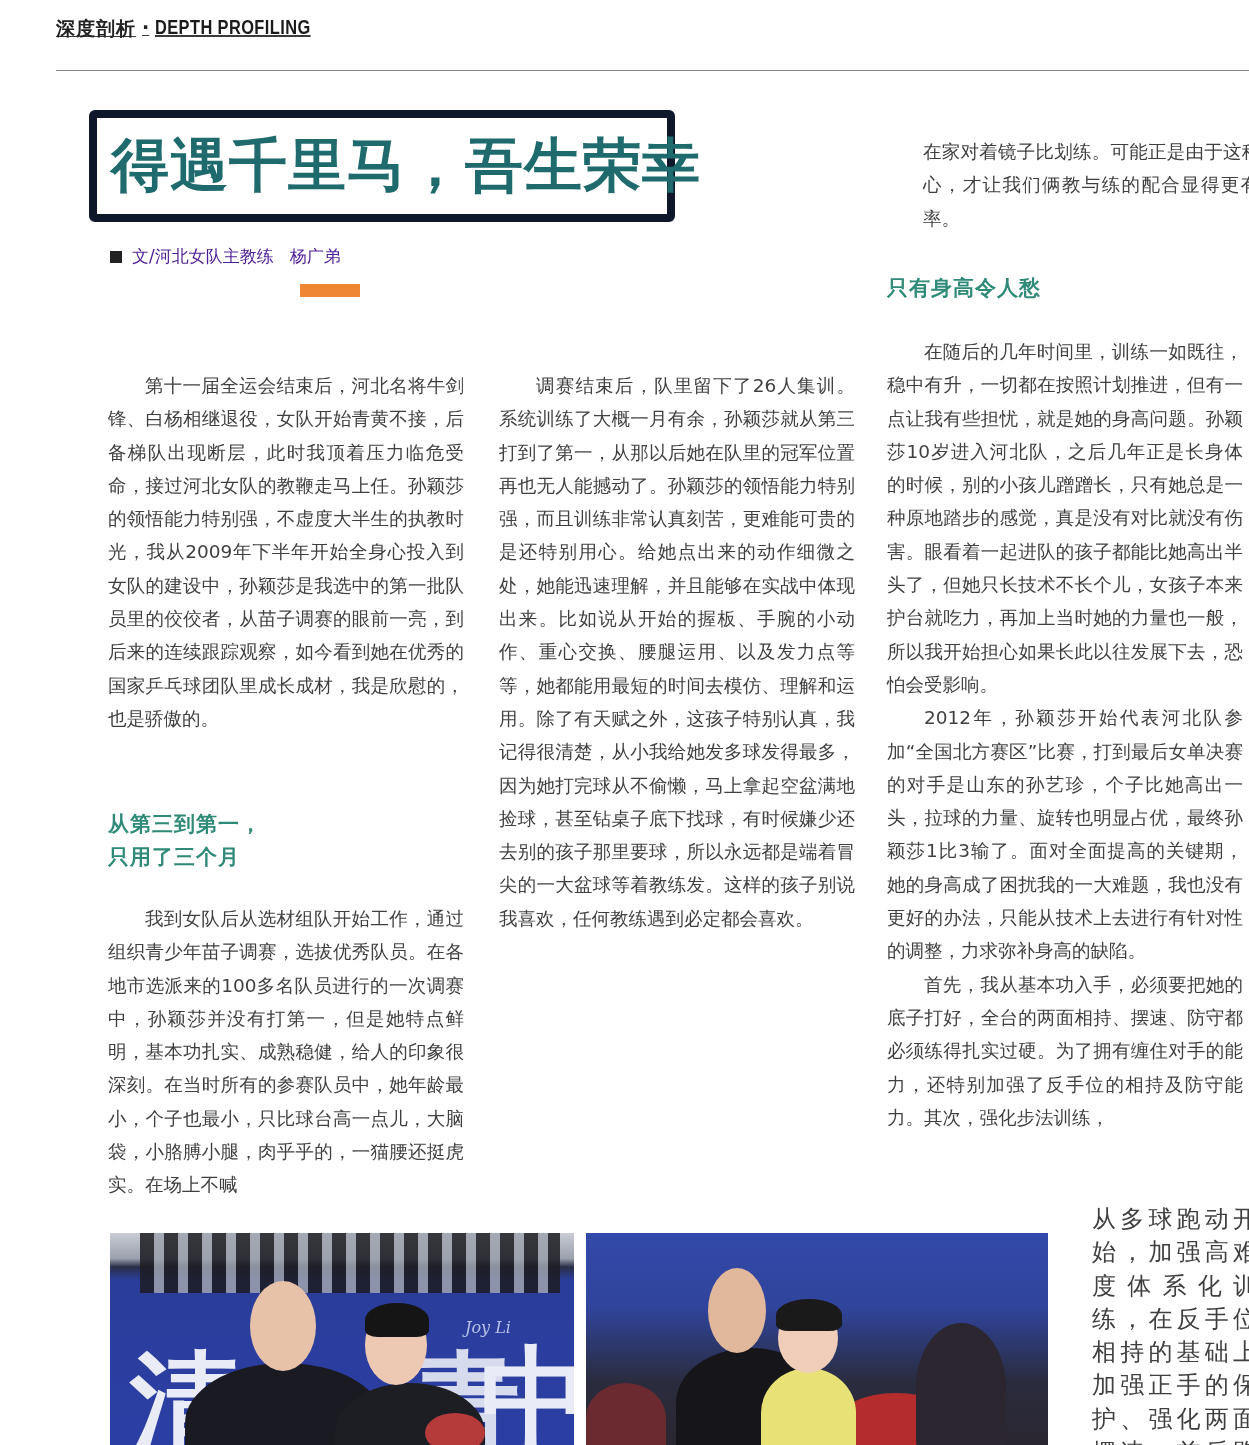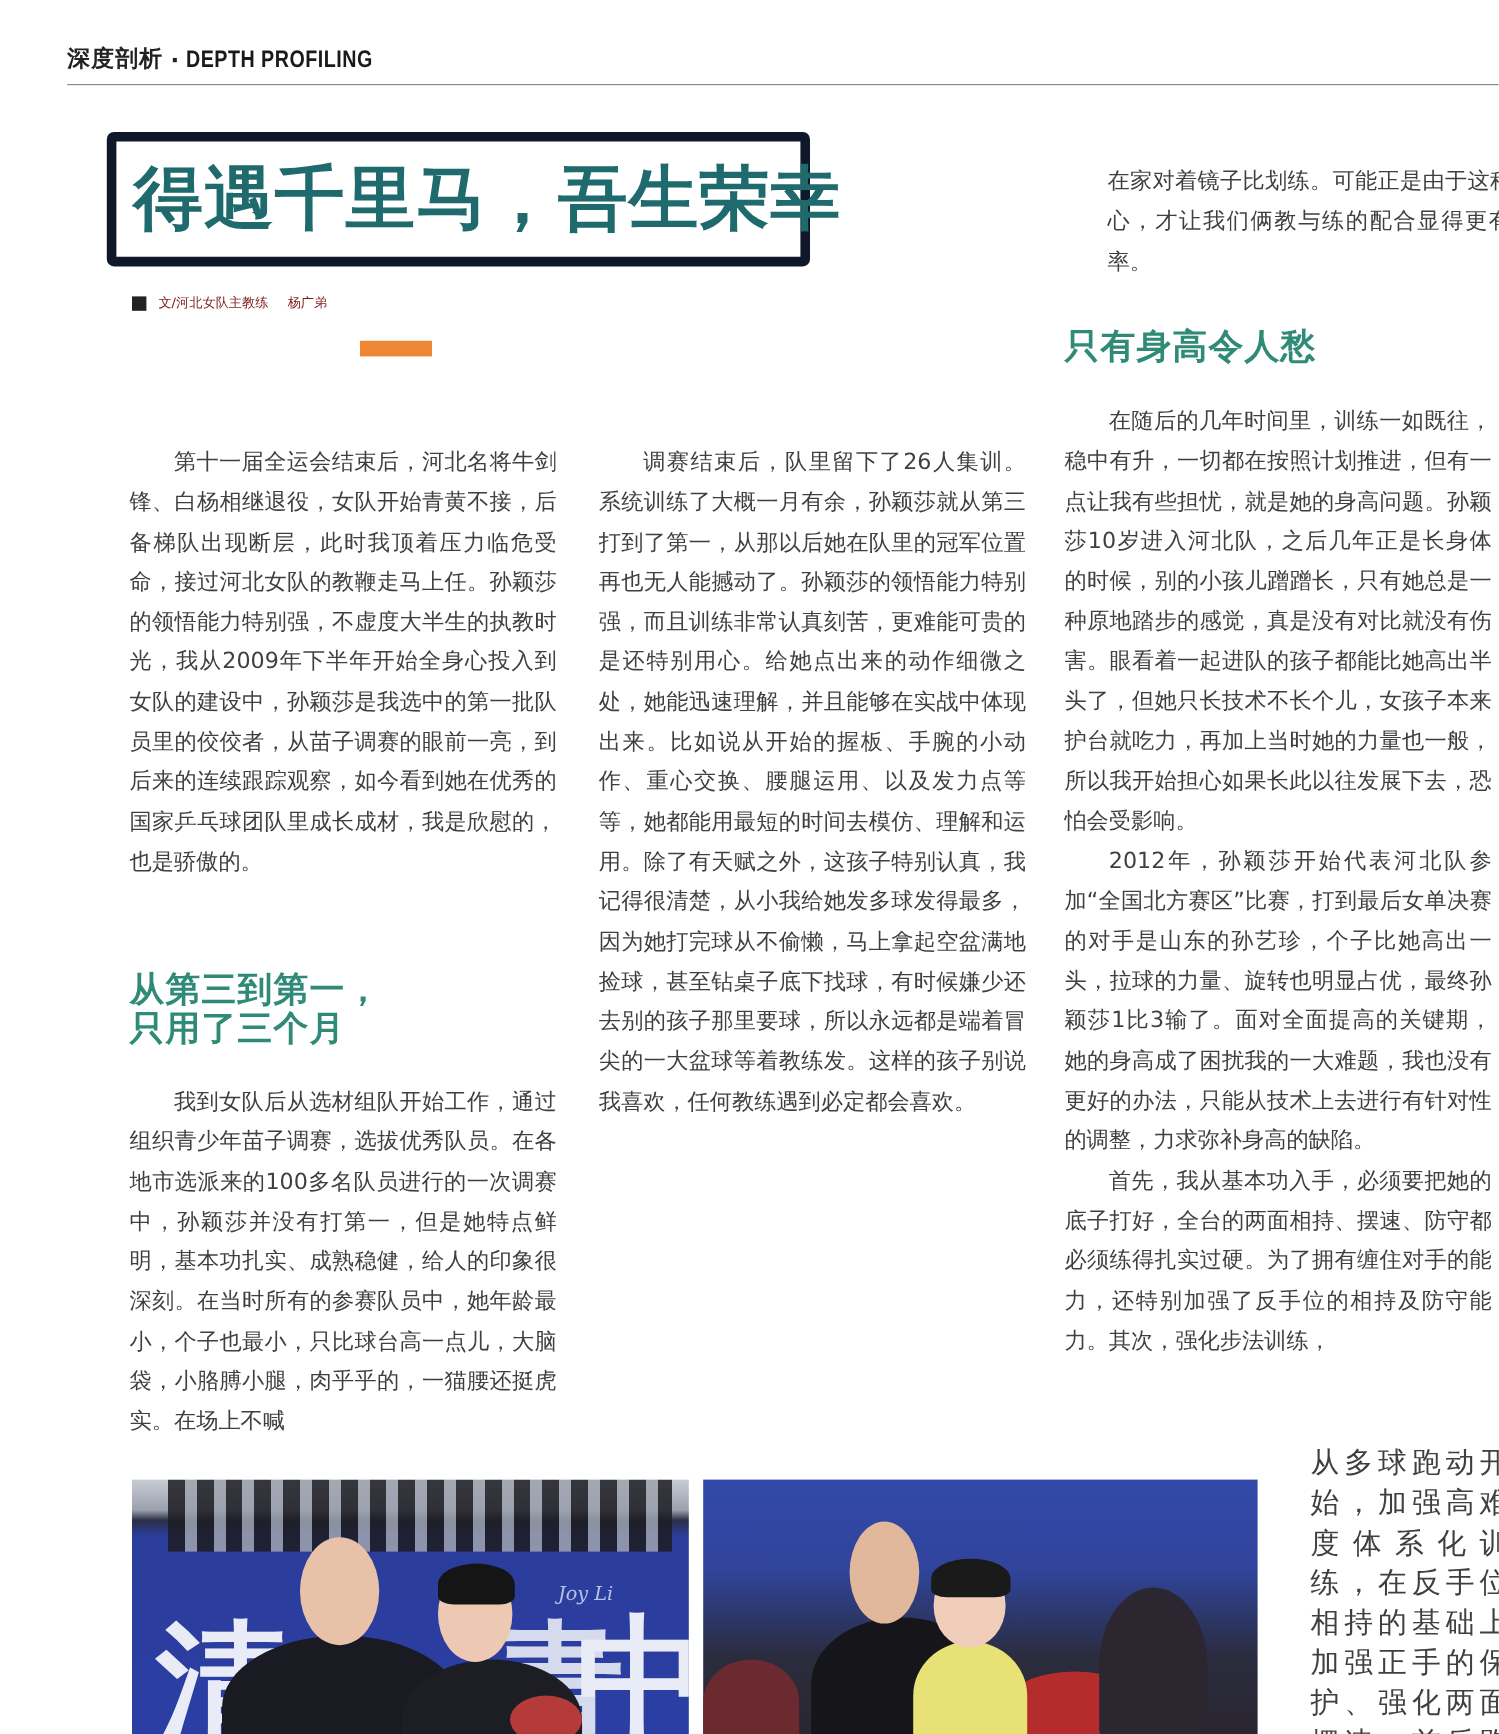--- a/index.html
+++ b/index.html
@@ -1,40 +1,40 @@
 <!DOCTYPE html>
 <html><head>
   <meta charset="utf-8">
   <style>
     * { margin: 0; padding: 0; box-sizing: border-box; }
     html, body { width: 1249px; height: 1445px; overflow: hidden; background: #ffffff; }
     body { position: relative; font-family: "DejaVu Sans", "Liberation Sans", sans-serif; color: #3a3a3a; }
 
-    .header { position: absolute; left: 56px; top: 32px; height: 30px; display: flex; align-items: flex-end; }
+    .header { position: absolute; left: 56px; top: 16px; height: 30px; display: flex; align-items: flex-start; text-decoration: underline; }
     .header .cn { font-size: 19px; font-weight: bold; color: #222; letter-spacing: 1px; }
     .header .dot { font-size: 19px; font-weight: bold; color: #222; margin: 0 6px; }
     .header .en { font-family: "Liberation Sans", sans-serif; font-size: 20px; font-weight: bold; color: #1a1a1a; transform: scaleX(0.82); transform-origin: left center; letter-spacing: 0.5px; }
     .rule { position: absolute; left: 56px; top: 70px; width: 1193px; height: 1px; background: #8a8a8a; }
 
     .title-box { position: absolute; left: 89px; top: 110px; width: 586px; height: 112px; border: 8px solid #0f172a; border-radius: 6px; background: #fff; display: flex; align-items: center; padding-left: 14px; }
     .title-box .title { font-size: 58px; font-weight: bold; color: #1e6a6c; letter-spacing: 1px; white-space: nowrap; }
 
-    .byline { position: absolute; left: 110px; top: 245px; font-size: 11px; color: #7f1d1d; display: flex; align-items: center; }
+    .byline { position: absolute; left: 110px; top: 245px; font-size: 17px; color: #4c1d95; display: flex; align-items: center; }
     .byline .sq { width: 12px; height: 12px; background: #222; margin-right: 10px; }
     .byline .author { margin-left: 16px; }
     .byline-bar { position: absolute; left: 300px; top: 284px; width: 60px; height: 13px; background: #ef8634; }
 
     .col { position: absolute; width: 356px; font-size: 18.5px; line-height: 33.3px; color: #3f3f3f; }
     .col p { text-align: justify; text-justify: inter-character; }
     .col p.indent { text-indent: 2em; }
     .col-1 { left: 108px; top: 369px; }
     .col-2 { left: 499px; top: 369px; }
     .col-3 { left: 887px; top: 135px; margin-left: 36px; }
 
-    .subhead { font-size: 29px; line-height: 33px; font-weight: bold; color: #2f8a78; letter-spacing: 1px; }
+    .subhead { font-size: 21px; line-height: 33px; font-weight: bold; color: #2f8a78; letter-spacing: 1px; }
     .sub-1 { position: absolute; left: 108px; top: 808px; }
     .sub-2 { position: absolute; left: 887px; top: 272px; }
 
     .col-3b { position: absolute; left: 887px; top: 335px; width: 356px; font-size: 18.5px; line-height: 33.3px; color: #3f3f3f; }
     .col-3b p { text-align: justify; }
     .col-3b p.indent { text-indent: 2em; }
     .col-3c { position: absolute; left: 1078px; top: 1203px; width: 165px; font-size: 24px; line-height: 33.3px; color: #3f3f3f; margin-left: 14px; }
     .col-3c p { text-align: justify; }
 
     .photo { position: absolute; top: 1233px; height: 212px; overflow: hidden; }

